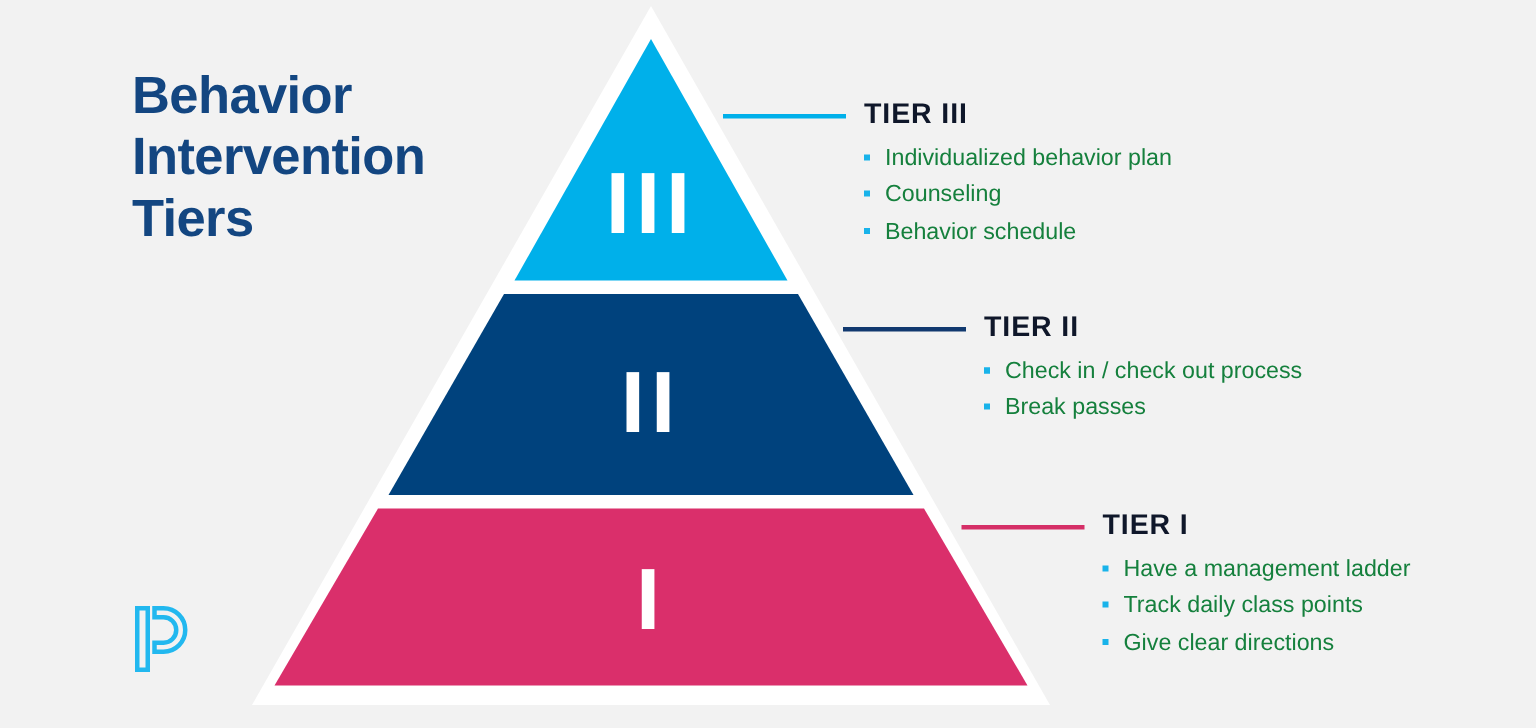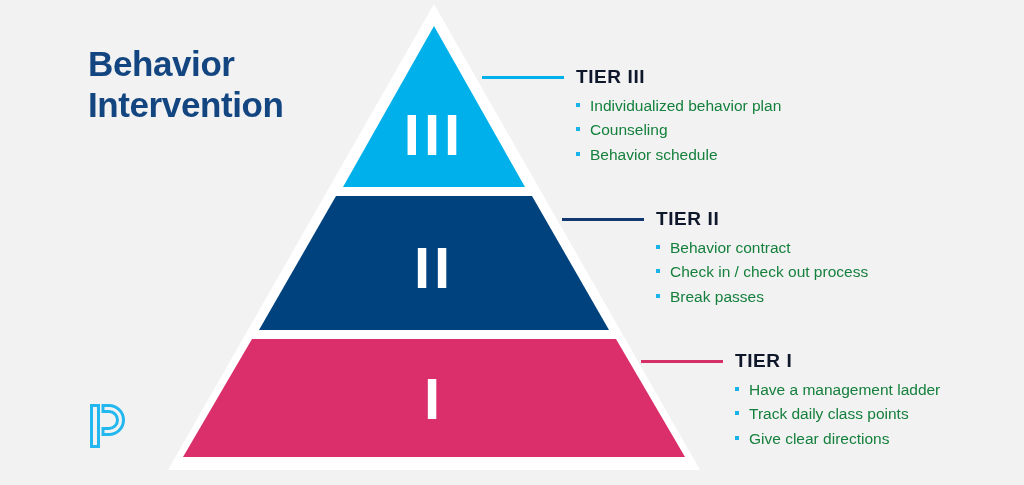--- a/index.html
+++ b/index.html
@@ -93,38 +93,39 @@
     top: 9px;
     width: 4px;
     height: 4px;
     background: #19b3ea;
   }
 
   #callout-3 { left: 438px; top: 67px; }
   #callout-3 .bullets { margin-left: 94px; }
   #callout-2 { left: 518px; top: 209px; }
   #callout-2 .bullets { margin-left: 94px; }
-  #callout-1 { left: 597px; top: 351px; }
+  #callout-1 { left: 597px; top: 341px; }
   #callout-1 .bullets { margin-left: 94px; }
 
   
   .logo {
     position: absolute;
     left: 46px;
     top: 404px;
   }
 </style>
 </head>
 <body>
 
 <div class="canvas">
 
   <div class="title-block">
     <div class="title-line">Behavior</div>
     <div class="title-line">Intervention</div>
+    <div class="title-line">Tiers</div>
   </div>
 
   <svg class="pyramid-svg" width="1024" height="485" viewBox="0 0 1024 485">
 
     <polygon points="390,4 656,470 124,470" fill="#ffffff"></polygon>
 
     <polygon points="390,26 481,187 299,187" fill="#00b0ea"></polygon>
     <text class="tier-numeral" x="390" y="155" font-size="58" text-anchor="middle" letter-spacing="4">III</text>
 
     <polygon points="292,196 488,196 565,330 215,330" fill="#00427d"></polygon>
@@ -156,21 +157,20 @@
   </div>
 
   <div class="callout" id="callout-2">
     <div class="callout-head">
       <span class="connector" style="background:#11396f"></span>
       <span class="tier-title">TIER II</span>
     </div>
     <ul class="bullets">
       <li>
         <span class="dot"></span>
-        <span>Behavior contract</span>
       </li>
       <li>
         <span class="dot"></span>
         <span>Check in / check out process</span>
       </li>
       <li>
         <span class="dot"></span>
         <span>Break passes</span>
       </li>
     </ul>

